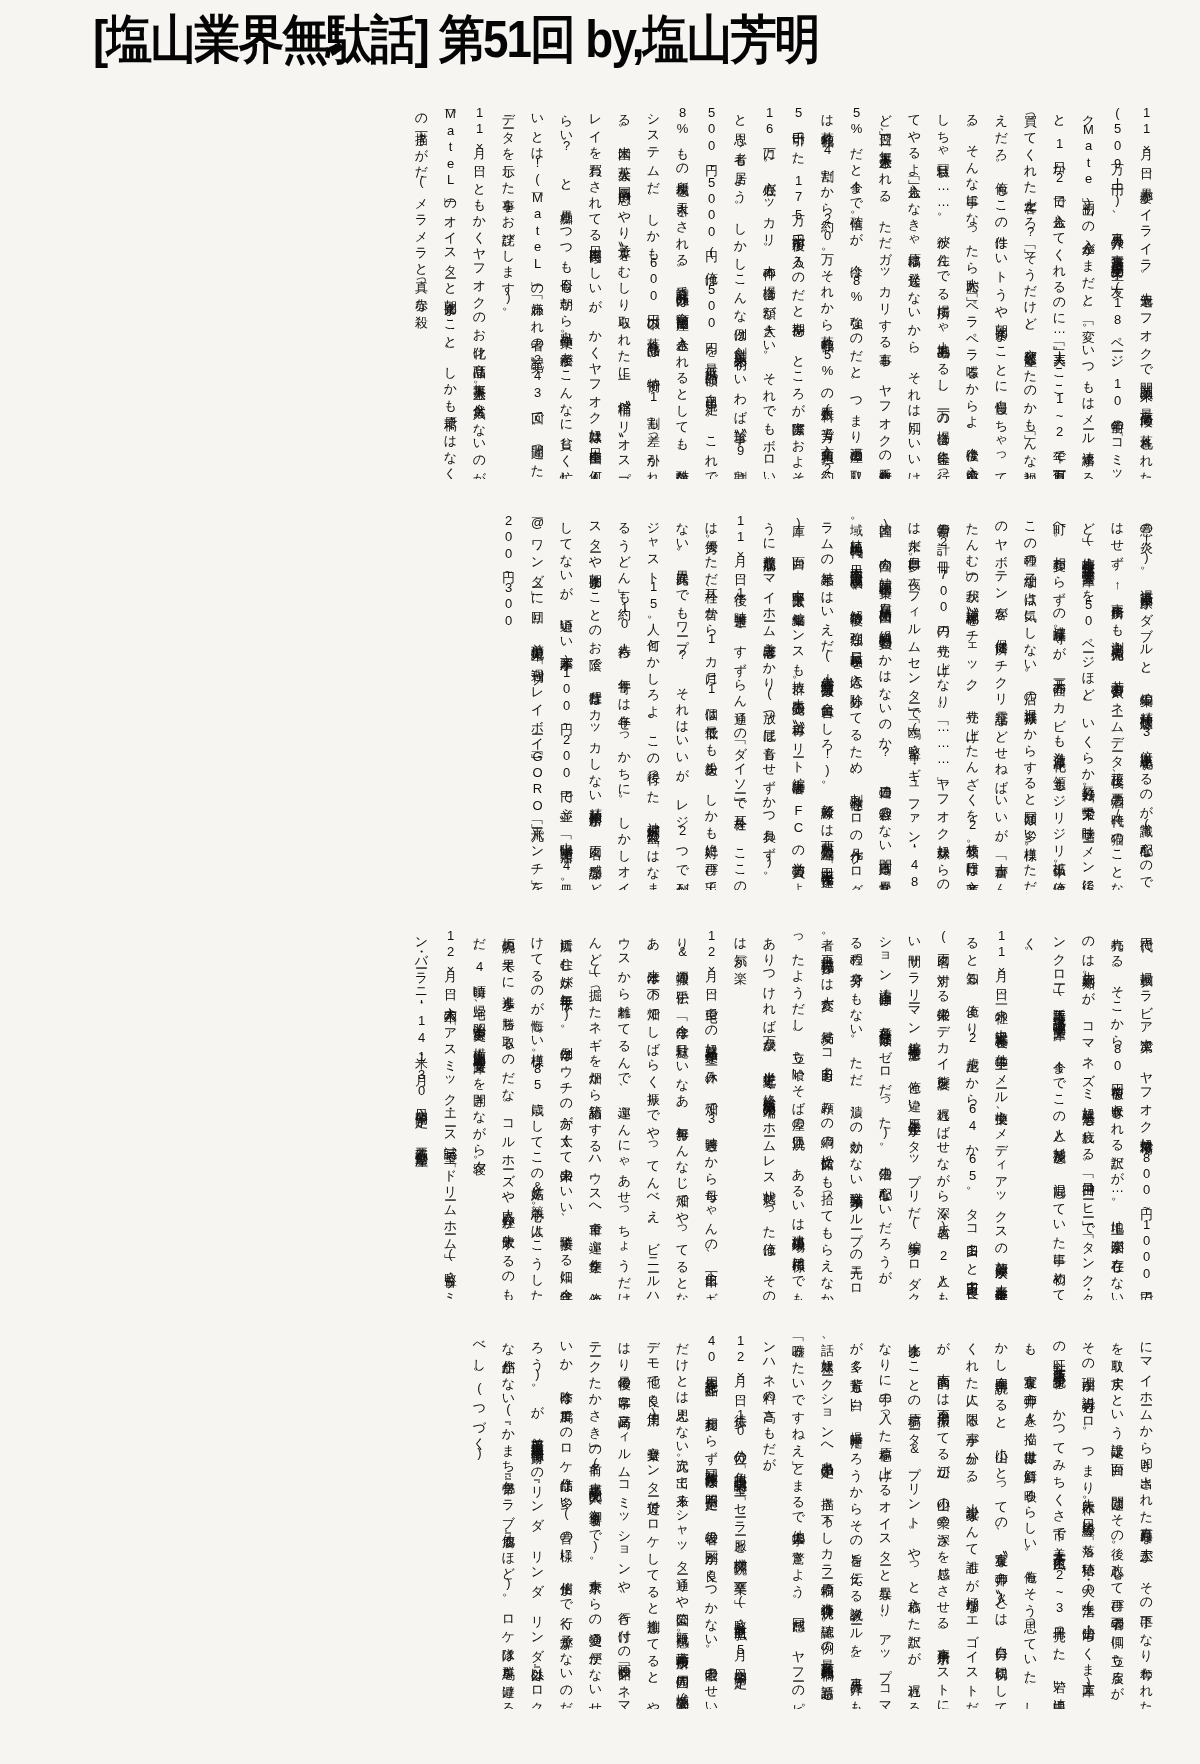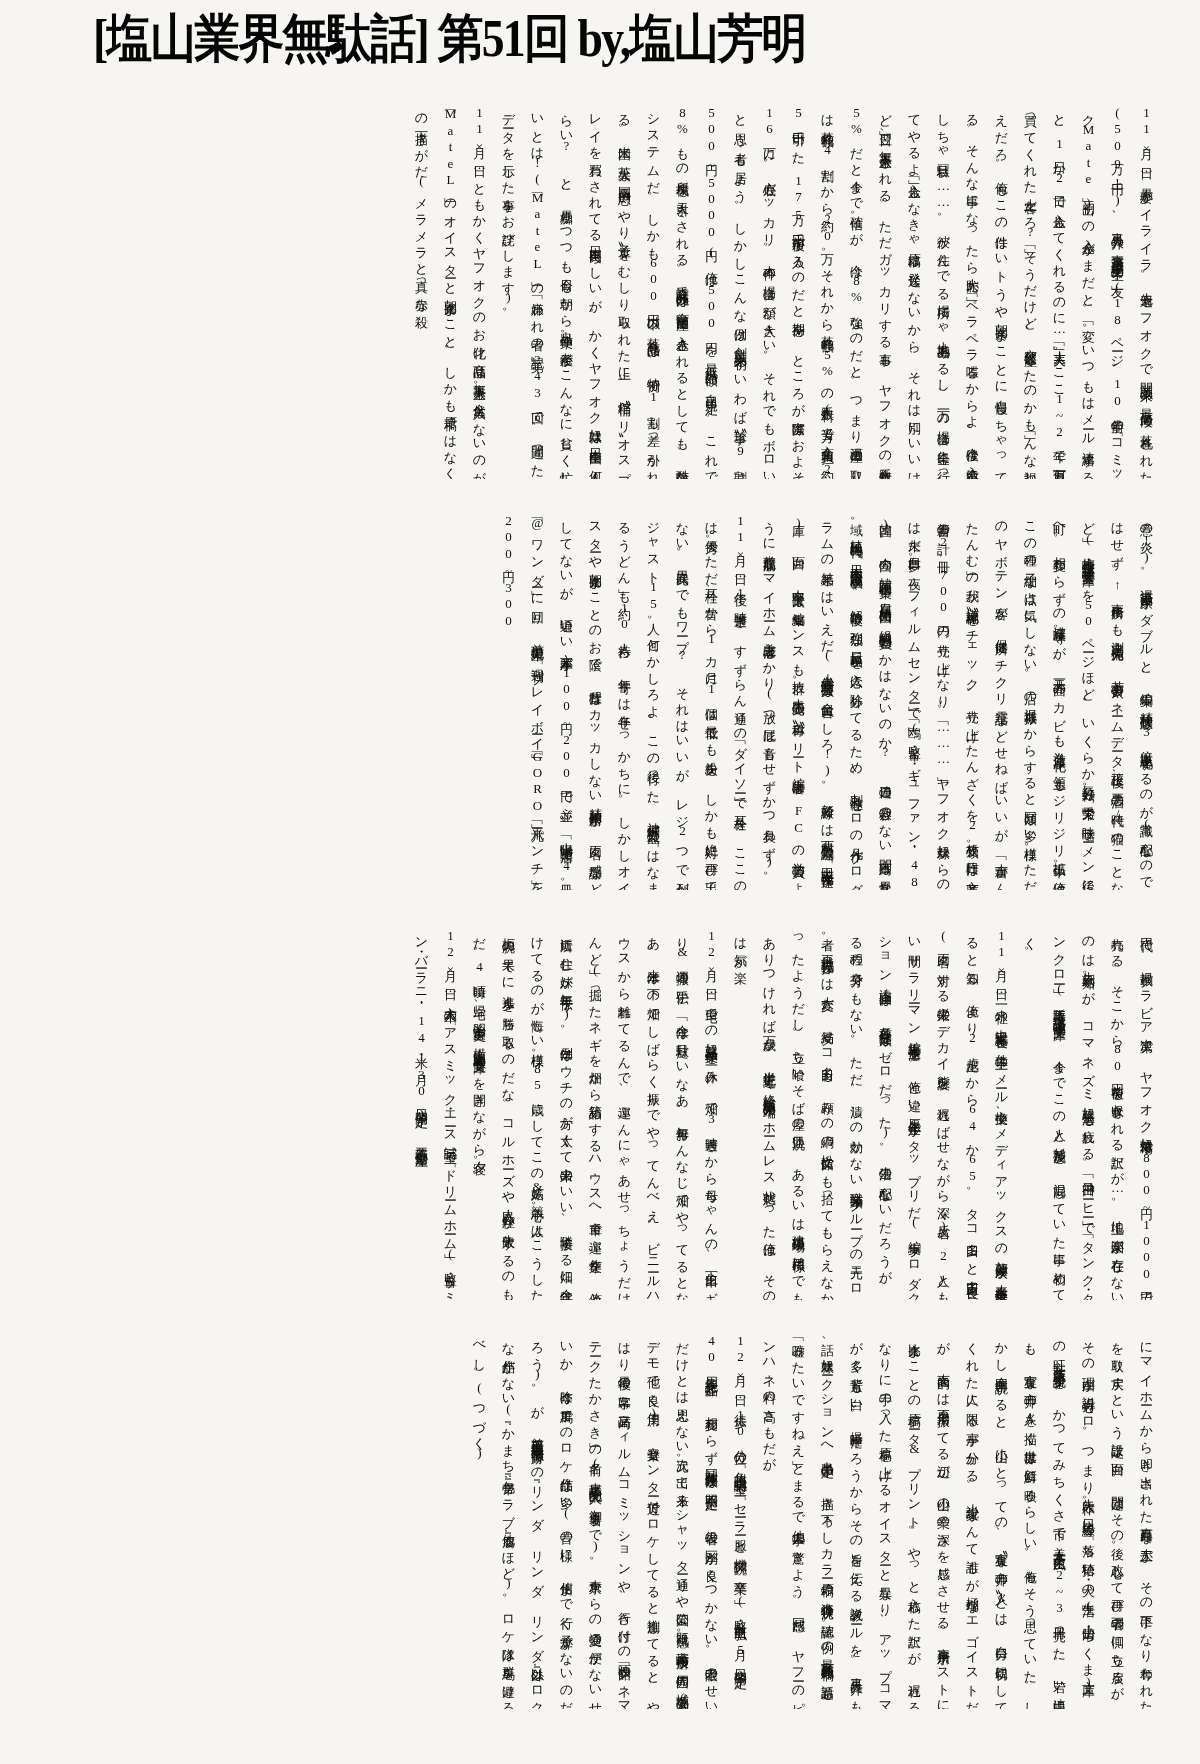--- a/index.html
+++ b/index.html
@@ -7,21 +7,21 @@
     padding: 0;
     background: #e8e6e0;
   }
   .page {
     position: relative;
     width: 1200px;
     height: 1764px;
     margin: 0 auto;
     background: #f6f5f1;
     overflow: hidden;
-    font-family: Liberation Serif, serif;
+    font-family: Liberation Sans, sans-serif;
     color: #0d0d0d;
   }
   .title {
     position: absolute;
     left: 93px;
     top: 2px;
     margin: 0;
     font-size: 52px;
     font-weight: 900;
     line-height: 74px;

